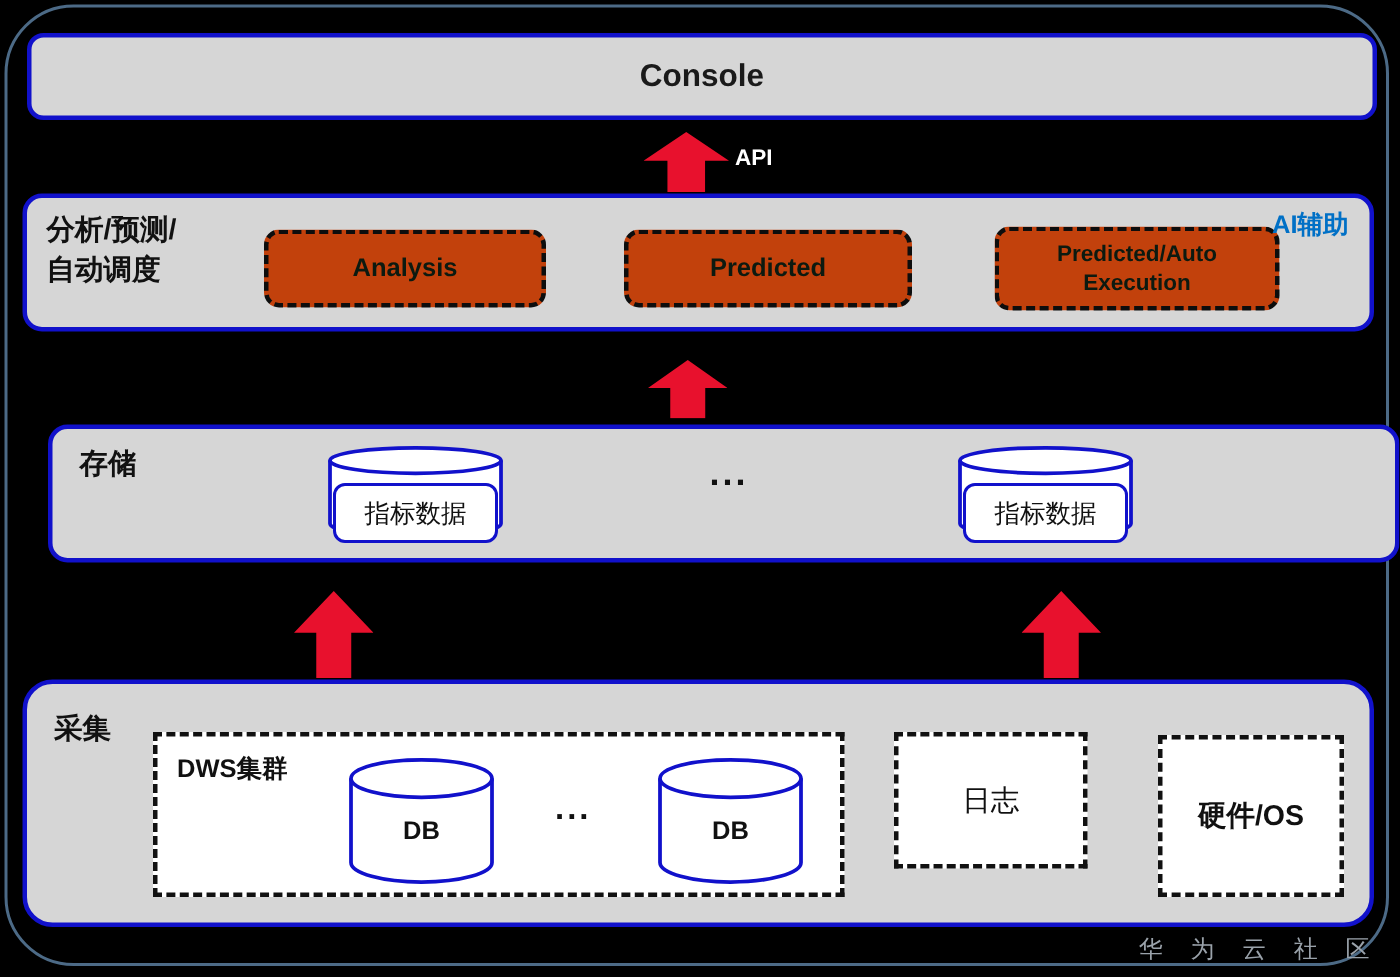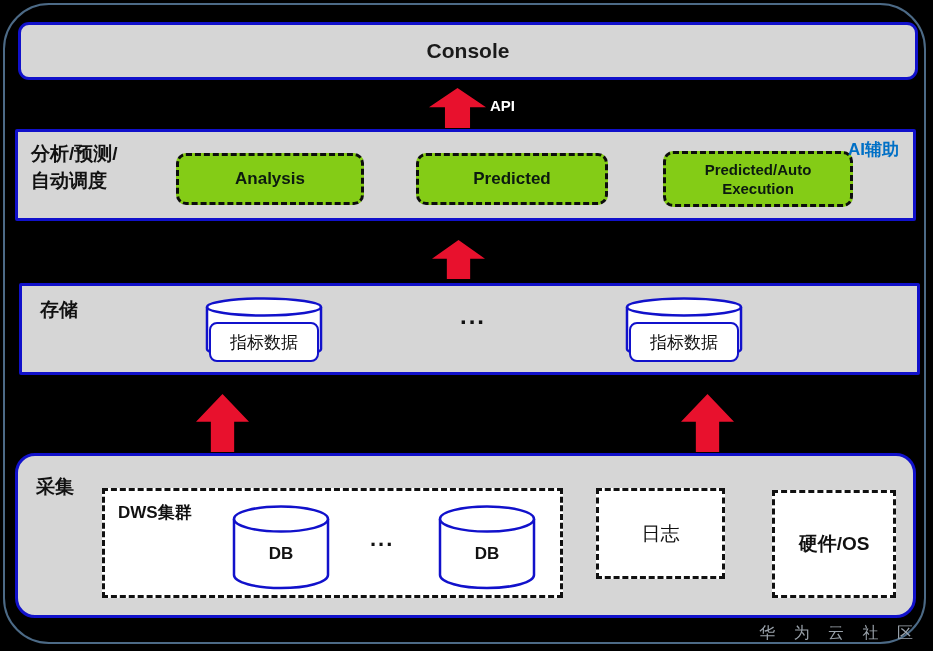--- a/index.html
+++ b/index.html
@@ -5,54 +5,54 @@
   html,body{margin:0;padding:0;background:#000;}
   body{width:933px;height:651px;position:relative;overflow:hidden;
        font-family:"Liberation Sans","DejaVu Sans",sans-serif;color:#111;}
   .abs{position:absolute;}
 
   
   .outer-frame{left:3px;top:3px;width:923px;height:641px;border:2px solid #4c6a86;
                border-radius:46px;box-sizing:border-box;}
 
   
-  .layer{background:#d6d6d6;border:3px solid #1111cb;border-radius:2px;box-sizing:border-box;}
+  .layer{background:#d6d6d6;border:3px solid #1111cb;border-radius:13px;box-sizing:border-box;}
   .layer-title{font-weight:bold;font-size:19px;line-height:27px;color:#111;}
 
   .console-box{left:18px;top:22px;width:900px;height:58px;display:flex;
                align-items:center;justify-content:center;border-radius:11px;}
   .console-title{font-size:21px;font-weight:bold;color:#1a1a1a;}
 
   
   .up-arrow{background:#e8112d;
             clip-path:polygon(50% 0,100% 48%,72% 48%,72% 100%,28% 100%,28% 48%,0 48%);}
 
   .api-label{left:490px;top:97px;color:#ffffff;font-weight:bold;font-size:15px;}
 
   
   .layer-analysis{left:15px;top:129px;width:901px;height:92px;}
-  .green-box{background:#84cc16;border:3px dashed #0d0d0d;border-radius:10px;
+  .green-box{background:#c2410c;border:3px dashed #0d0d0d;border-radius:10px;
              box-sizing:border-box;display:flex;align-items:center;justify-content:center;
              text-align:center;font-weight:bold;color:#0c1a10;}
   .ai-badge{right:14px;top:6px;color:#0070c6;font-weight:bold;font-size:17px;}
 
   
   .cyl{position:absolute;}
   .cyl svg{position:absolute;left:0;top:0;}
   .cyl-label-box{position:absolute;left:4px;top:14px;right:4px;height:36px;
                  background:#fff;border:2px solid #1111cb;border-radius:8px;
                  display:flex;align-items:center;justify-content:center;
                  font-size:17px;color:#111;margin-top:12px;}
   .cyl-text{position:absolute;left:0;right:0;top:46%;text-align:center;
             font-weight:bold;font-size:17px;color:#111;}
 
   .dots{font-weight:bold;font-size:24px;color:#111;letter-spacing:2px;}
 
   
-  .layer-storage{left:19px;top:283px;width:901px;height:92px;}
+  .layer-storage{left:32px;top:283px;width:901px;height:92px;}
 
   
   .layer-collection{left:15px;top:453px;width:901px;height:165px;border-radius:20px;}
   .dashed-box{background:#fff;border:3px dashed #111;box-sizing:border-box;}
   .center-flex{display:flex;align-items:center;justify-content:center;}
 
   .watermark{right:13px;bottom:7px;color:#9aa2aa;font-size:16px;letter-spacing:7px;}
 </style>
 </head>
 <body>

